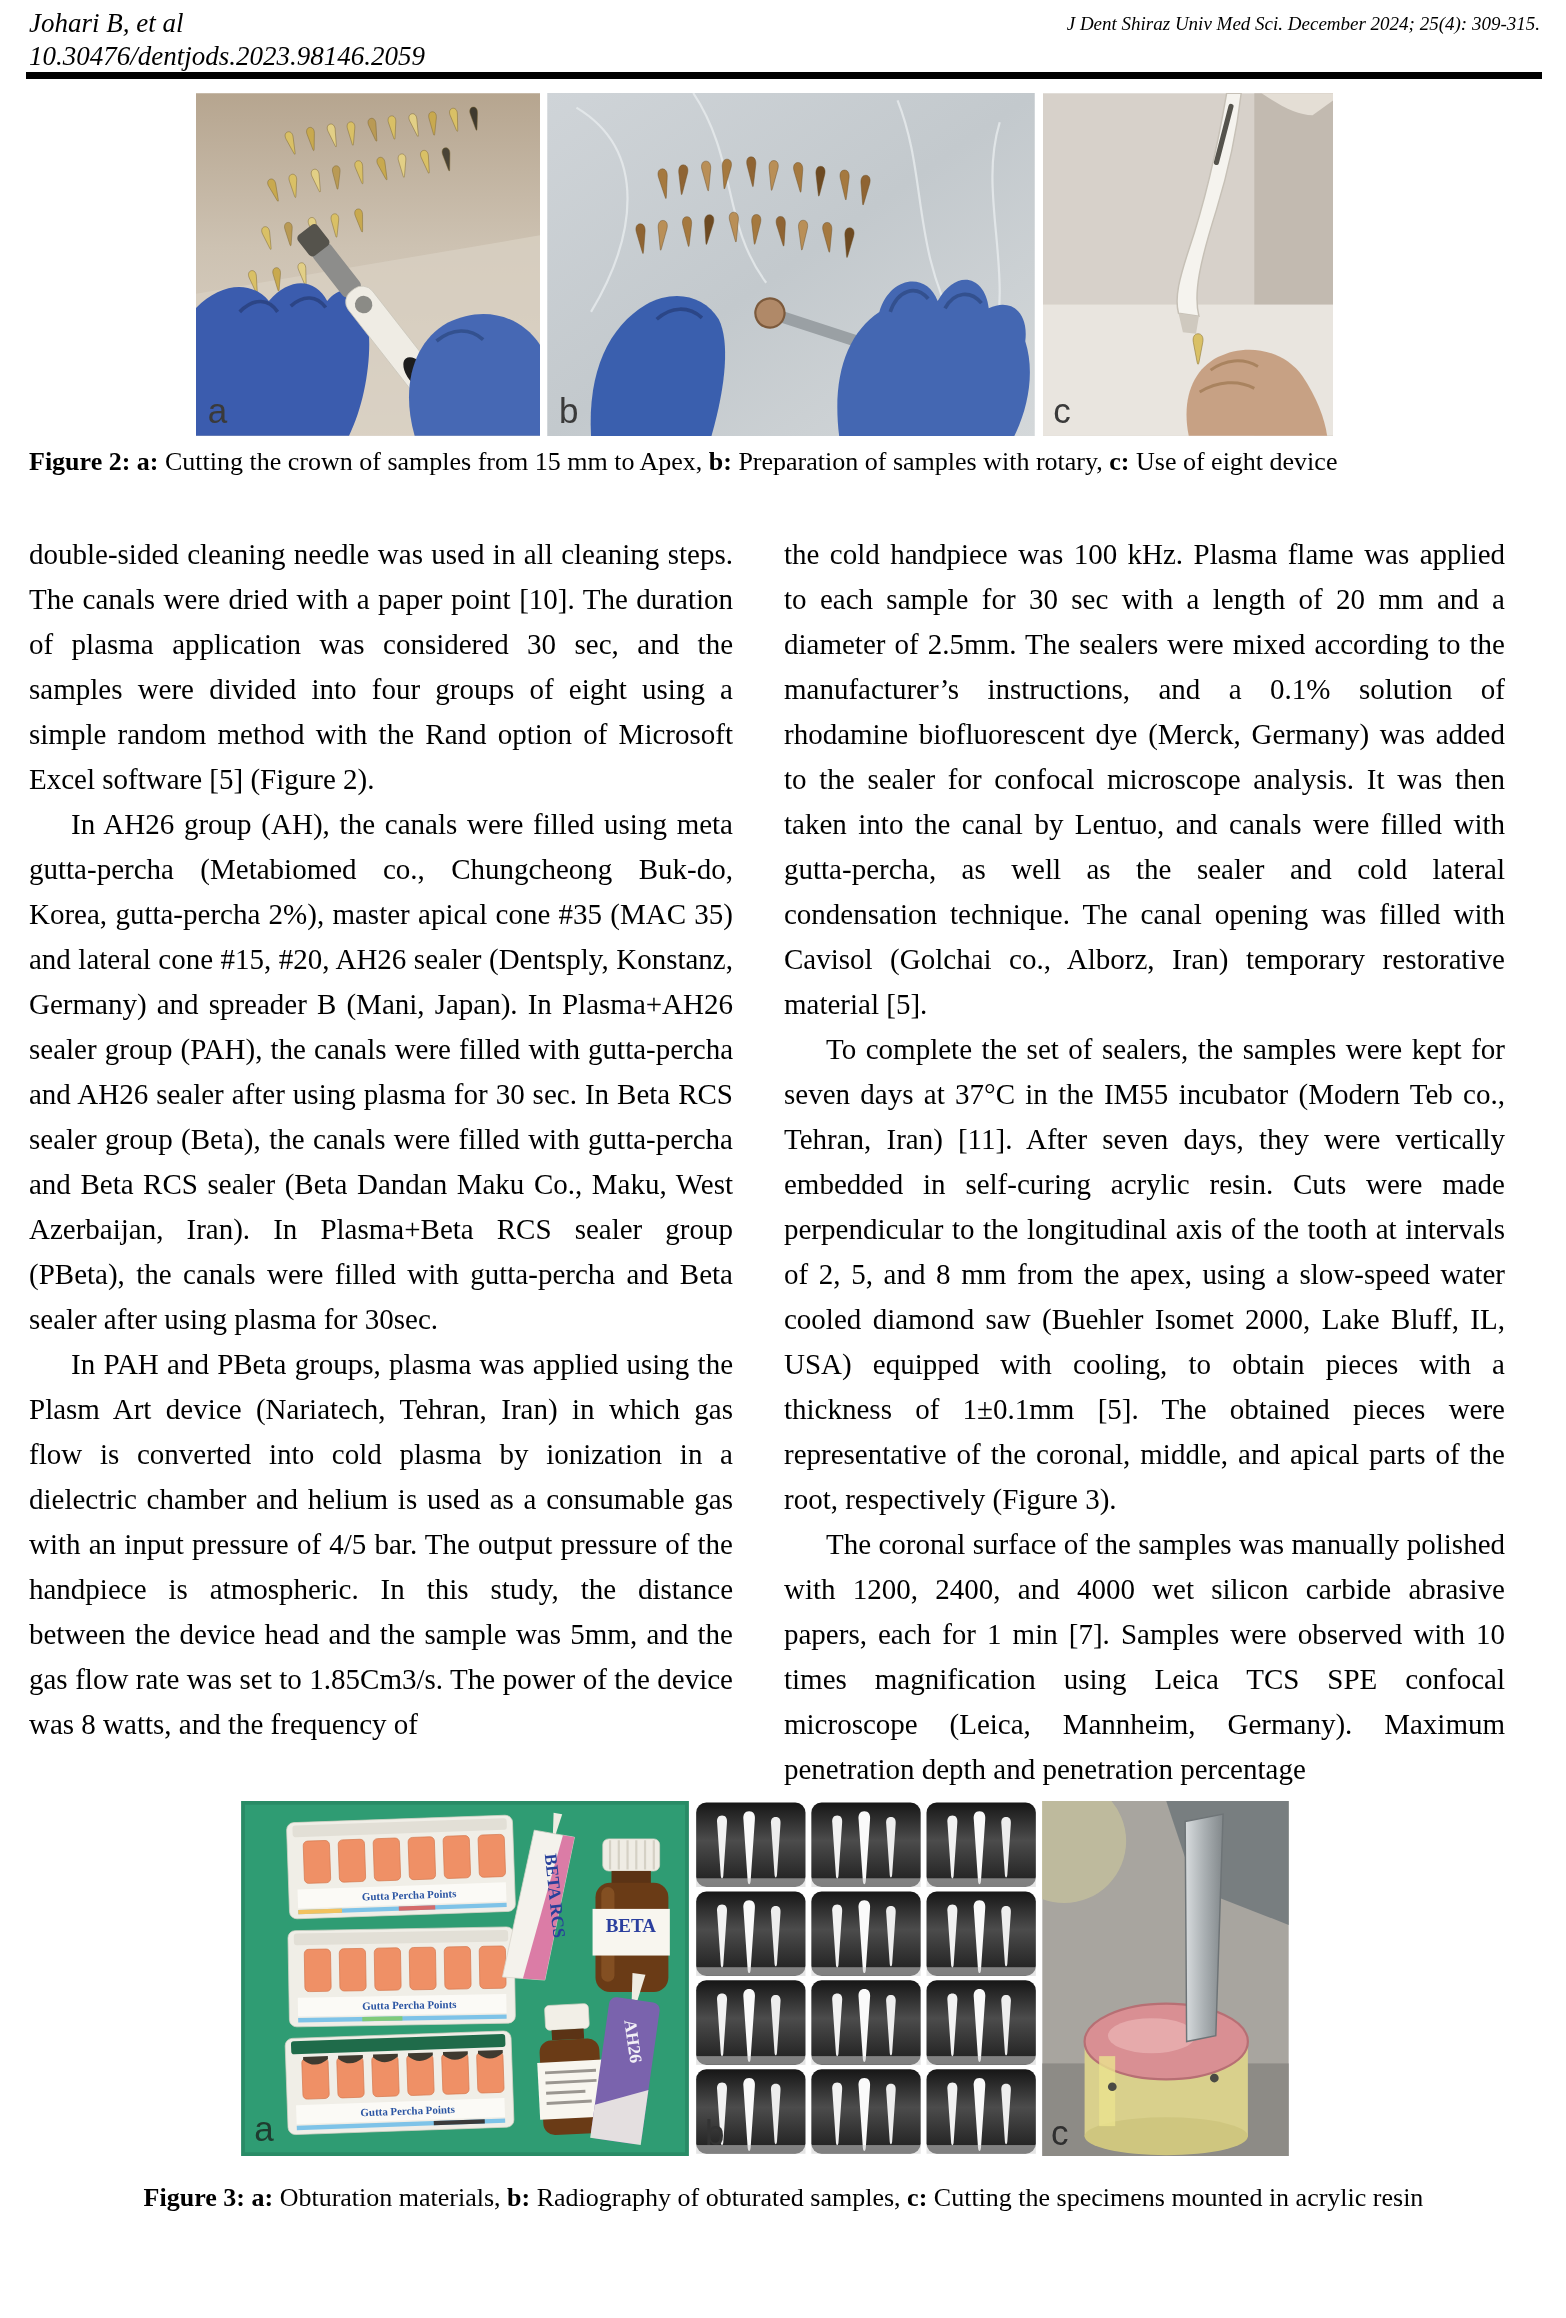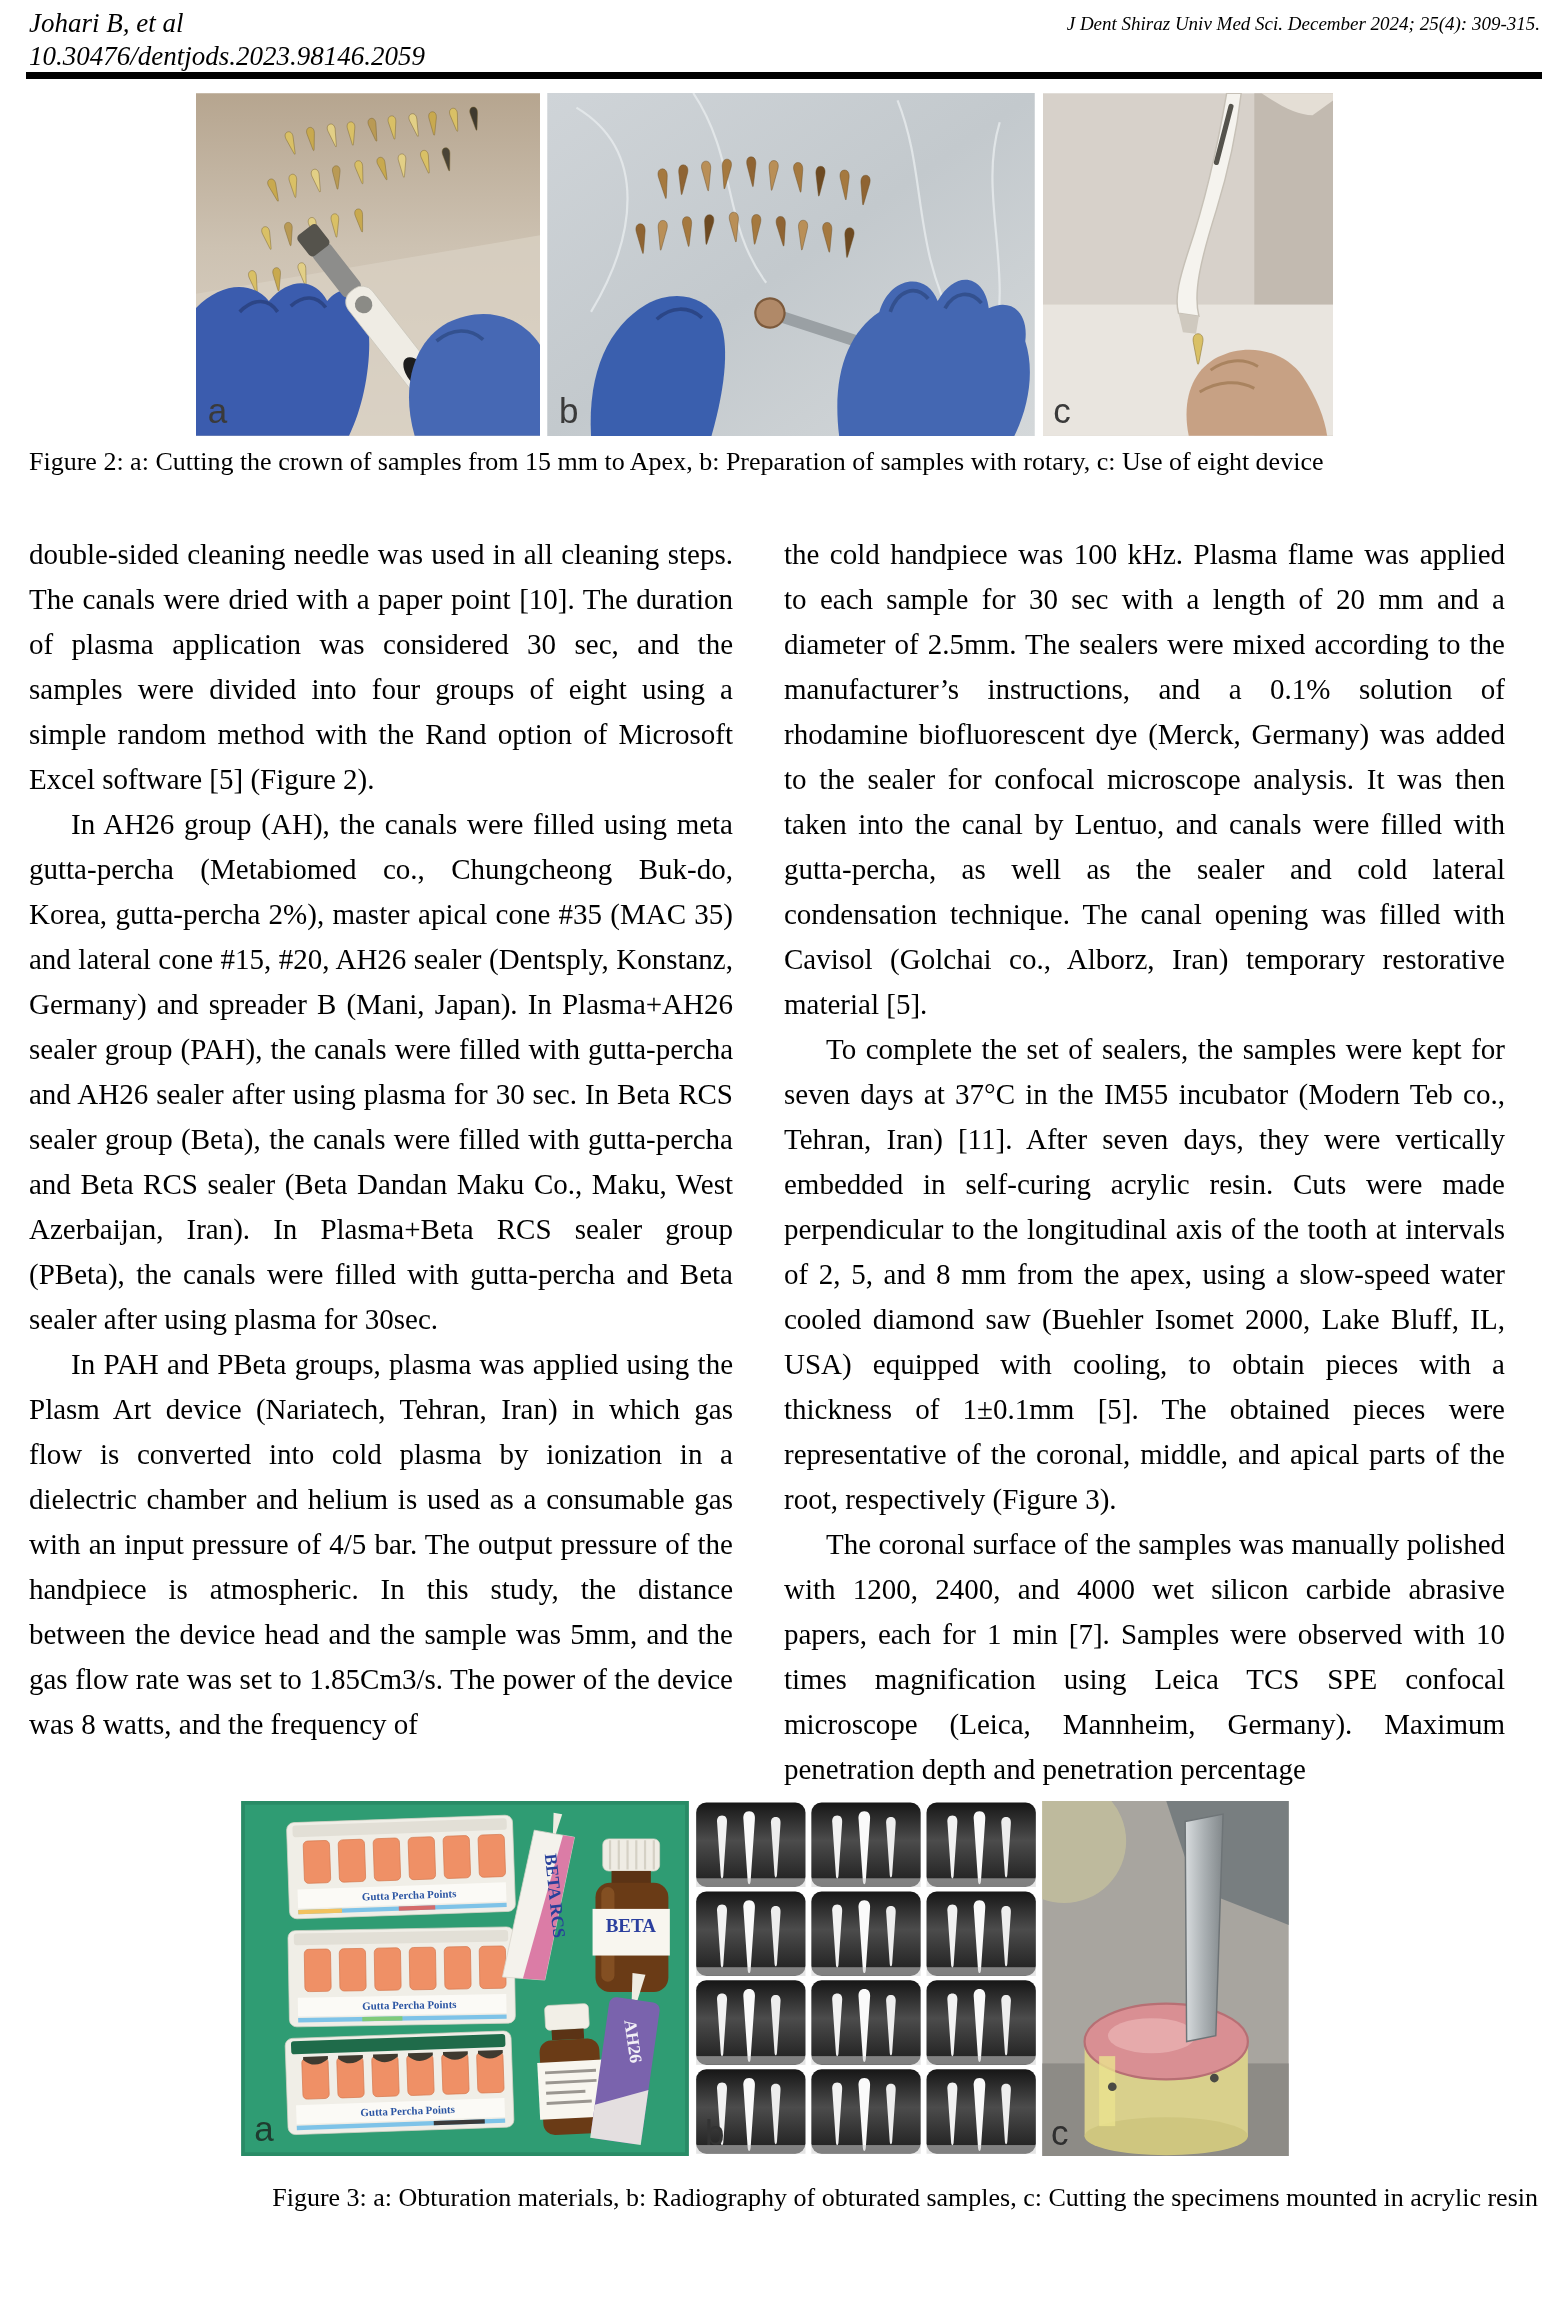--- a/index.html
+++ b/index.html
@@ -29,22 +29,22 @@
   .fig{
     position:absolute; display:flex;
   }
   .fig2{ left:196px; top:93px; gap:7.3px; }
   .fig3{ left:241px; top:1801px; gap:6.6px; }
   .fig svg{ display:block; }
   .caption{
     position:absolute; font-size:26px; line-height:33px; margin:0;
   }
   .cap2{ left:29px; top:445px; width:1509px; text-align:left; }
-  .cap3{ left:29px; top:2181px; width:1509px; text-align:right; }
-  .caption b{ font-weight:normal; }
+  .cap3{ left:29px; top:2181px; width:1509px; text-align:center; }
+  .caption b{ font-weight:bold; }
   
   .col{
     position:absolute; top:515px;
     font-size:29px; line-height:45px; text-align:justify;
   }
   .col p{ margin:0; text-indent:42px; }
   .col p.noindent{ text-indent:0;margin-top:17px; }
   .col-left{ left:29px;  width:704px; }
   .col-right{ left:784px; width:721px; }
   

